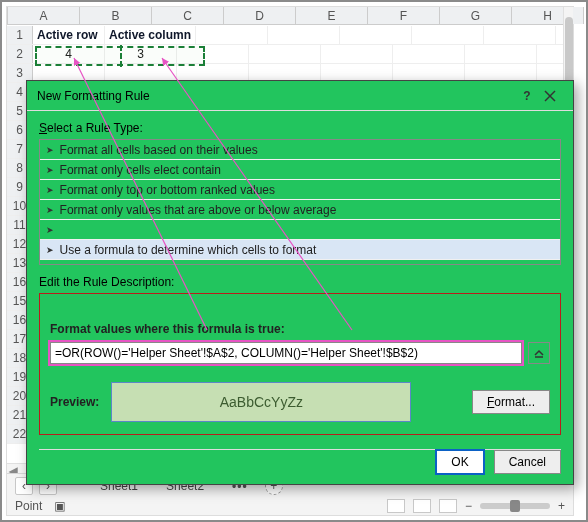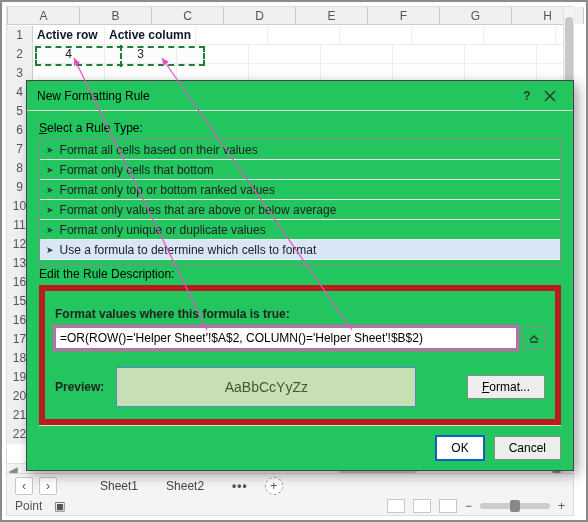--- a/index.html
+++ b/index.html
@@ -63,36 +63,36 @@
   .dlg-help { width:20px;height:22px;display:flex;align-items:center;justify-content:center;font-weight:700;color:#333; }
   .dlg-body { padding: 8px 12px 10px 12px; }
   .label-u { color:#000; margin:2px 0 4px 0; }
   .label-u .u { text-decoration: underline; }
   .rtlist {
     border:1px solid #888; height:126px; overflow:hidden;
   }
   .rtitem { display:flex; align-items:center; height:20px; padding:0 6px; gap:6px; border-bottom:1px solid #f0f0f0; }
   .rtitem.sel { background:#d9e6f5; }
   .arrow-ic{font-size:9px;color:#333;}
-  .desc { margin-top:2px; }
-  .desc-box { border:6px solid #b91c1c; padding:16px 10px 12px 10px; }
+  .desc { margin-top:10px; }
+  .desc-box { border:1px solid #b91c1c; padding:28px 10px 12px 10px; }
   .formula-row{display:flex;gap:6px;align-items:center;margin-top:6px;}
   .formula-in{
     flex:1; height:22px; border:1px solid #888; padding:0 4px; font-size:12px;
     outline:2px solid #e754c4; outline-offset:0;
   }
   .refbtn{width:22px;height:22px;border:1px solid #888;display:flex;align-items:center;justify-content:center;}
   .prev-row{display:flex;align-items:center;gap:12px;margin-top:18px;}
   .prev-label{font-weight:700;}
   .prev-box{width:300px;height:40px;border:1px solid #5b87c7;background:#c6dfb3;display:flex;align-items:center;justify-content:center;font-size:14px;color:#3c5c30;}
   .fmtbtn,.okbtn,.cancelbtn{height:24px;border:1px solid #888;background:#eee;padding:0 14px;display:flex;align-items:center;font-size:12px;}
   .fmtbtn{margin-left:auto;}
   .okbtn{border:1px solid #0b61c5;background:#fff;color:#000;}
   .okbtn:focus,.okbtn{outline:1px solid #0b61c5; outline-offset:0;}
-  .btn-row{display:flex;gap:10px;justify-content:flex-end;border-top:1px solid #ddd;padding-top:10px;}
+  .btn-row{display:flex;gap:10px;justify-content:flex-end;margin-top:14px;border-top:1px solid #ddd;}
   svg.annot{position:absolute;left:0;top:0;pointer-events:none;z-index:100;}
 </style>
 </head>
 <body>
 
 <div class="spread">
   <div class="colhdr">
     <div class="corner"></div>
     <div class="ch">A</div>
     <div class="ch">B</div>
@@ -380,33 +380,32 @@
   </div>
   <div class="dlg-body">
     <div class="label-u"><span class="u">S</span><span>elect a Rule Type:</span></div>
     <div class="rtlist">
       <div class="rtitem">
           <span class="arrow-ic">➤</span>
           <span>Format all cells based on their values</span>
         </div>
       <div class="rtitem">
           <span class="arrow-ic">➤</span>
-          <span>Format only cells that bottom</span>
+          <span>Format only cells elect contain</span>
         </div>
       <div class="rtitem">
           <span class="arrow-ic">➤</span>
           <span>Format only top or bottom ranked values</span>
         </div>
       <div class="rtitem">
           <span class="arrow-ic">➤</span>
           <span>Format only values that are above or below average</span>
         </div>
       <div class="rtitem">
           <span class="arrow-ic">➤</span>
-          <span>Format only unique or duplicate values</span>
         </div>
       <div class="rtitem sel">
           <span class="arrow-ic">➤</span>
           <span>Use a formula to determine which cells to format</span>
         </div>
     </div>
 
     <div class="desc">
       <div class="label-u">Edit the Rule Description:</div>
       <div class="desc-box">

